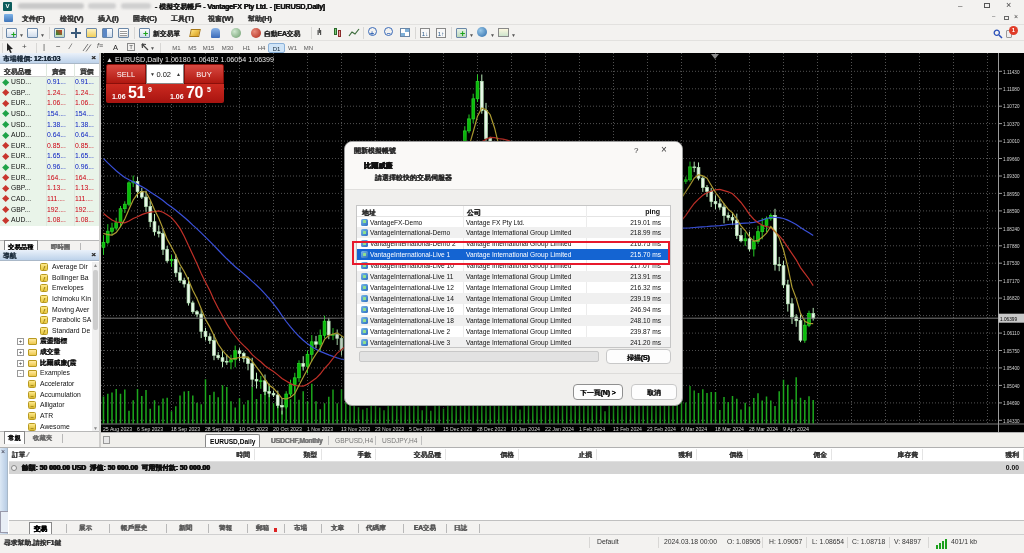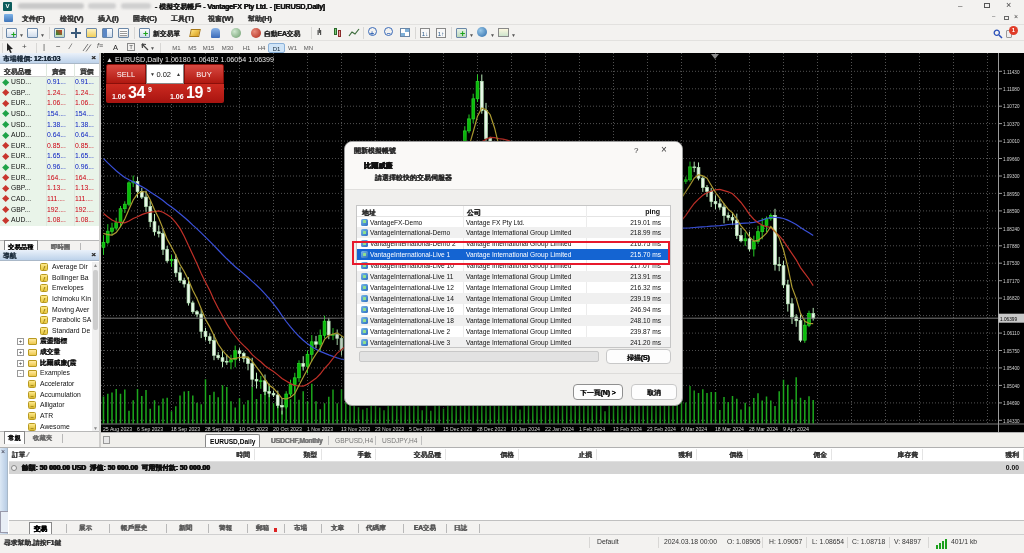--- a/index.html
+++ b/index.html
@@ -689,24 +689,24 @@
 <div class="abs" id="oct">
   <div class="octbtn" id="octsell">SELL</div>
   <div id="octvol">
       <span style="position:absolute;left:3px;top:6px;font-size:5px;color:#333">▼</span>
       <span style="position:absolute;right:12px;top:5px">0.02</span>
       <span style="position:absolute;right:2px;top:6px;font-size:5px;color:#333">▲</span>
     </div>
   <div class="octbtn" id="octbuy">BUY</div>
   <div id="octprices">
     <span class="smallpx" style="left:6px">1.06</span>
-      <span class="bigpx" style="left:22px">34</span>
+      <span class="bigpx" style="left:22px">51</span>
       <span class="suppx" style="left:42px">9</span>
     <span class="smallpx" style="left:64px">1.06</span>
-      <span class="bigpx" style="left:80px">19</span>
+      <span class="bigpx" style="left:80px">70</span>
       <span class="suppx" style="left:101px">5</span>
   </div>
 </div>
 
 <div class="abs" id="charttabs">
   <div class="abs" style="left:2px;top:3px;width:7px;height:8px;border:1px solid #999;background:#e8e8e8"></div>
   <div class="ctab act" style="left:104px">EURUSD,Daily</div>
   <div class="ctab cjk" style="left:166px">USDCHF,Monthly</div>
   <div class="abs" style="left:227px;top:3px;width:1px;height:9px;background:#c0c0c0"></div>
   <div class="ctab" style="left:230px">GBPUSD,H4</div>

